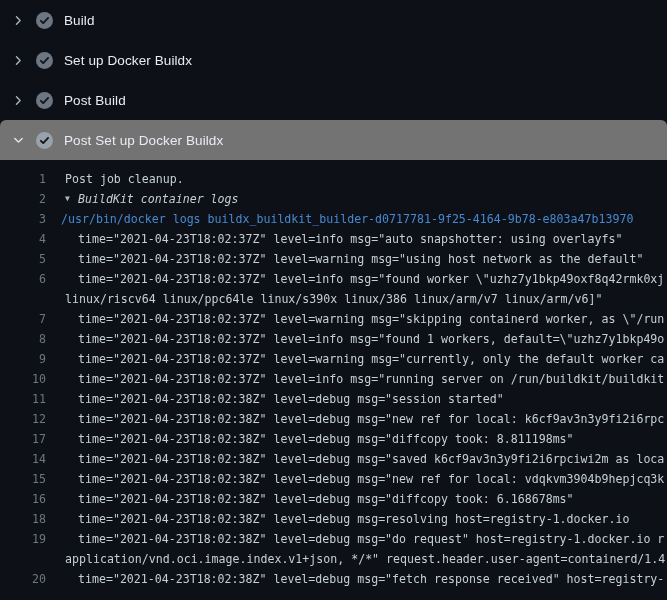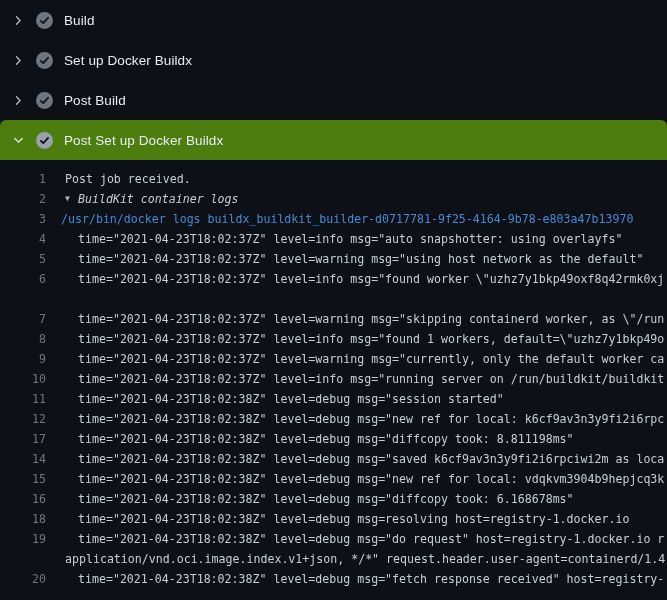--- a/index.html
+++ b/index.html
@@ -19,21 +19,21 @@
   .steps { width: 667px; }
   .step-row {
     height: 40px;
     display: flex;
     align-items: center;
     padding-left: 12px;
     box-sizing: border-box;
     cursor: pointer;
   }
   .step-row.expanded {
-    background: #4d7c0f;
+    background: #737373;
     border-radius: 6px 6px 0 0;
   }
   .chev {
     width: 13px;
     height: 13px;
     flex: none;
     color: #aab4be;
     display: flex;
     align-items: center;
     justify-content: center;
@@ -153,21 +153,21 @@
         <path d="M4.6 8.3l2.2 2.2 4.6-5" stroke="#11151c" stroke-width="1.7" fill="none" stroke-linecap="round" stroke-linejoin="round"></path>
       </svg>
     </span>
     <span class="step-label">Post Set up Docker Buildx</span>
   </div>
   </div>
 <div class="log-pane">
     <div class="log-row k-plain">
     <span class="log-num">1</span>
     
-    <span class="log-text">Post job received.</span>
+    <span class="log-text">Post job cleanup.</span>
   </div>
     <div class="log-row k-group">
     <span class="log-num">2</span>
     <span class="group-arrow">▼</span>
     <span class="log-text">BuildKit container logs</span>
   </div>
     <div class="log-row k-command">
     <span class="log-num">3</span>
     
     <span class="log-text">/usr/bin/docker logs buildx_buildkit_builder-d0717781-9f25-4164-9b78-e803a47b13970</span>
@@ -183,20 +183,21 @@
     <span class="log-text">time="2021-04-23T18:02:37Z" level=warning msg="using host network as the default"</span>
   </div>
     <div class="log-row k-log">
     <span class="log-num">6</span>
     
     <span class="log-text">time="2021-04-23T18:02:37Z" level=info msg="found worker \"uzhz7y1bkp49oxf8q42rmk0xj</span>
   </div>
     <div class="log-row k-wrap">
     <span class="log-num"></span>
     
+    <span class="log-text">linux/riscv64 linux/ppc64le linux/s390x linux/386 linux/arm/v7 linux/arm/v6]"</span>
   </div>
     <div class="log-row k-log">
     <span class="log-num">7</span>
     
     <span class="log-text">time="2021-04-23T18:02:37Z" level=warning msg="skipping containerd worker, as \"/run</span>
   </div>
     <div class="log-row k-log">
     <span class="log-num">8</span>
     
     <span class="log-text">time="2021-04-23T18:02:37Z" level=info msg="found 1 workers, default=\"uzhz7y1bkp49o</span>

